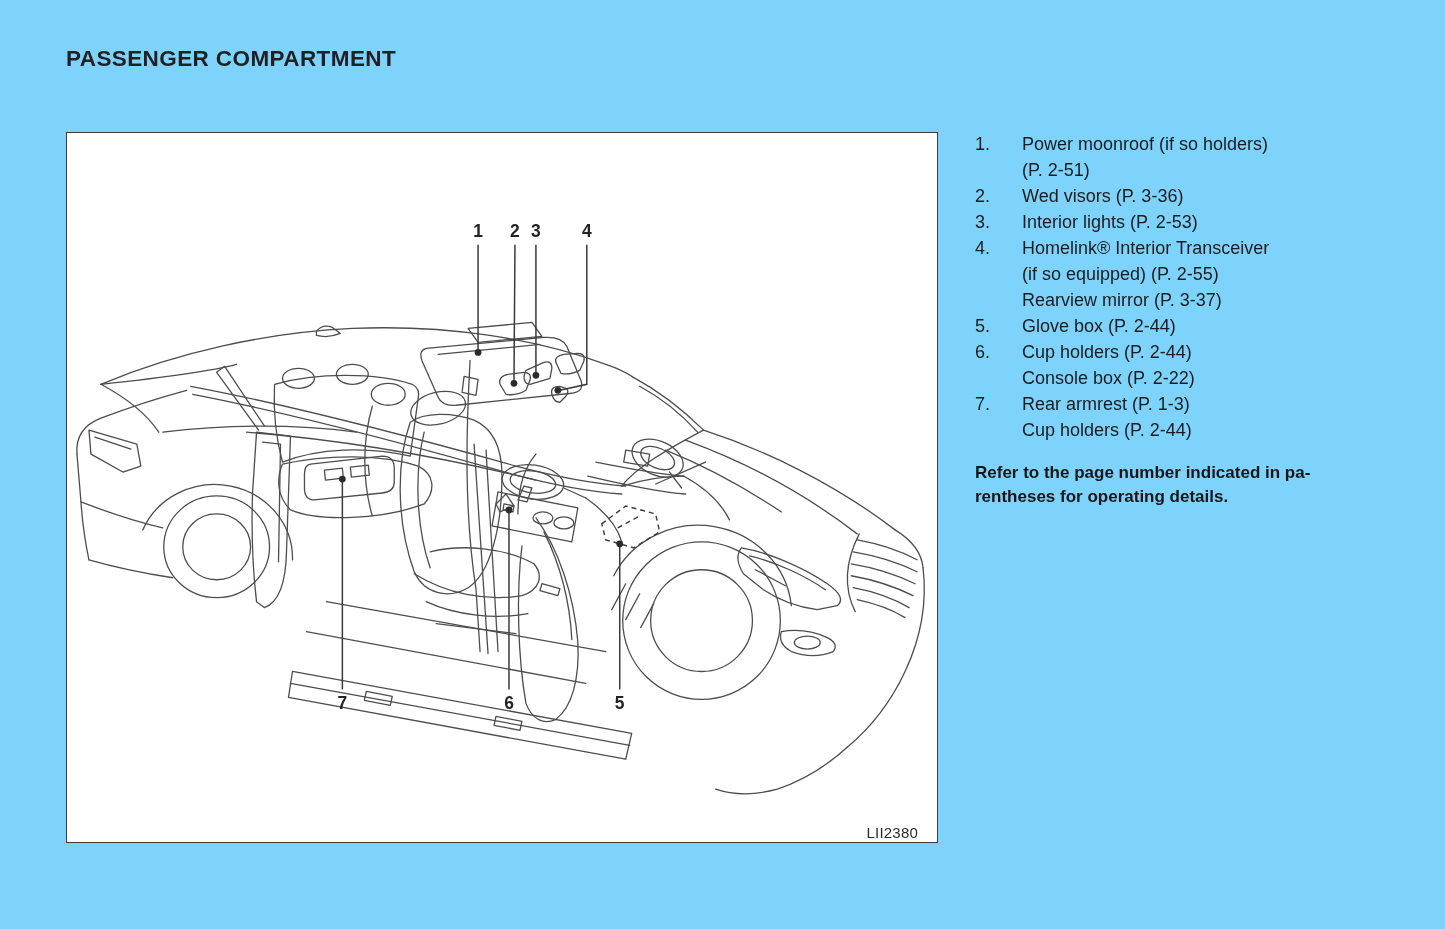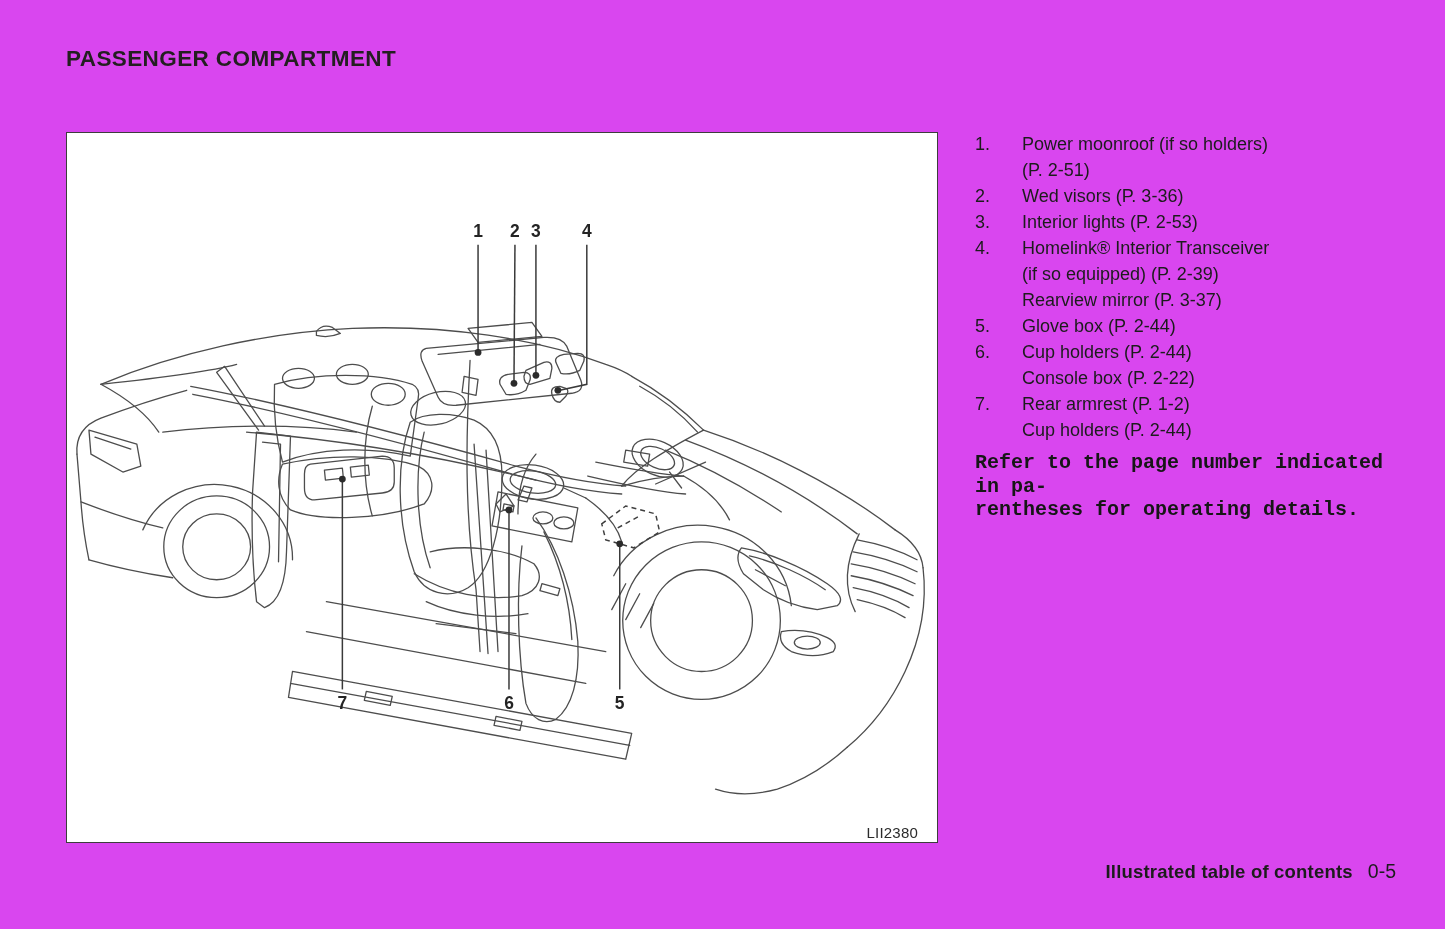--- a/index.html
+++ b/index.html
@@ -1,17 +1,17 @@
 <!DOCTYPE html>
 <html><head>
 <meta charset="utf-8">
 <style>
   html,body{margin:0;padding:0;background:#ffffff;}
   .page{
-    position:relative;width:1445px;height:929px;background:#d946ef;
+    position:relative;width:1445px;height:929px;background:#7dd3fc;
     font-family:"Liberation Sans",sans-serif;color:#231f20;overflow:hidden;
   }
   .page-title{
     position:absolute;left:66px;top:46px;margin:0;
     font-size:22.5px;font-weight:bold;letter-spacing:0.4px;color:#231f20;
   }
   .figure-box{
     position:absolute;left:66px;top:132px;width:872px;height:711px;
     border:1.6px solid #3d3d3d;box-sizing:border-box;background:#ffffff;
   }
@@ -21,21 +21,21 @@
     letter-spacing:0.2px;background:#ffffff;padding-left:4px;
   }
   .legend{
     position:absolute;left:975px;top:131px;width:440px;
     font-size:18px;line-height:26px;color:#1c1c1c;
   }
   .legend-item{display:flex;}
   .legend-num{width:47px;flex:none;}
   .legend-text{flex:1;}
   .legend-note{
-    margin-top:8px;font-weight:bold;font-size:20px;line-height:23.5px;color:#161616;font-family:Liberation Mono, monospace;
+    margin-top:18px;font-weight:bold;font-size:17px;line-height:23.5px;color:#161616;
   }
   .page-footer{
     position:absolute;right:49px;top:860px;display:flex;align-items:baseline;gap:15px;
     color:#1c1c1c;
   }
   .footer-section{font-weight:bold;font-size:18.5px;letter-spacing:0.2px;}
   .footer-page{font-size:19.5px;}
   .callout-num{font:bold 17.5px "Liberation Sans",sans-serif;fill:#242424;}
 </style>
 </head>
@@ -223,21 +223,21 @@
       <div class="legend-num">3.</div>
       <div class="legend-text">
         <div>Interior lights (P. 2-53)</div>
       </div>
     </div>
 
     <div class="legend-item">
       <div class="legend-num">4.</div>
       <div class="legend-text">
         <div>Homelink® Interior Transceiver</div>
-        <div>(if so equipped) (P. 2-39)</div>
+        <div>(if so equipped) (P. 2-55)</div>
         <div>Rearview mirror (P. 3-37)</div>
       </div>
     </div>
 
     <div class="legend-item">
       <div class="legend-num">5.</div>
       <div class="legend-text">
         <div>Glove box (P. 2-44)</div>
       </div>
     </div>
@@ -246,29 +246,25 @@
       <div class="legend-num">6.</div>
       <div class="legend-text">
         <div>Cup holders (P. 2-44)</div>
         <div>Console box (P. 2-22)</div>
       </div>
     </div>
 
     <div class="legend-item">
       <div class="legend-num">7.</div>
       <div class="legend-text">
-        <div>Rear armrest (P. 1-2)</div>
+        <div>Rear armrest (P. 1-3)</div>
         <div>Cup holders (P. 2-44)</div>
       </div>
     </div>
 
     <div class="legend-note">
       <div>Refer to the page number indicated in pa-</div>
       <div>rentheses for operating details.</div>
     </div>
   </div>
 
-  <div class="page-footer">
-    <span class="footer-section">Illustrated table of contents</span>
-    <span class="footer-page">0-5</span>
-  </div>
 
 </div>
 
 </body></html>

